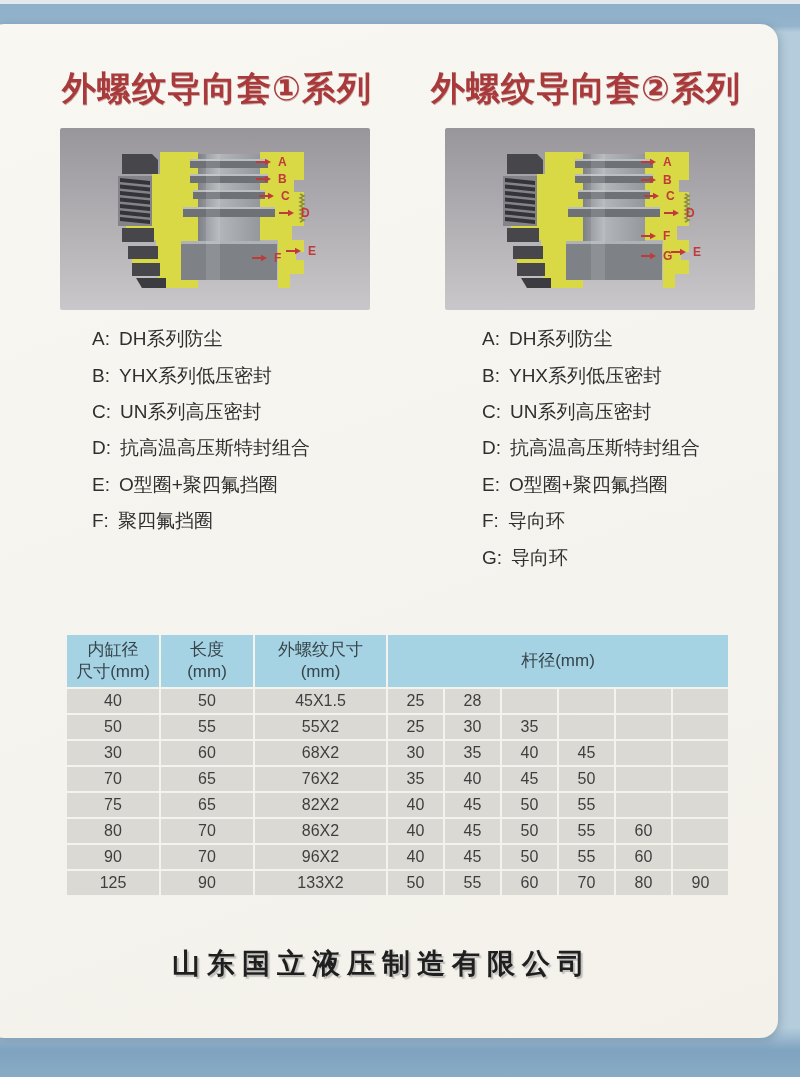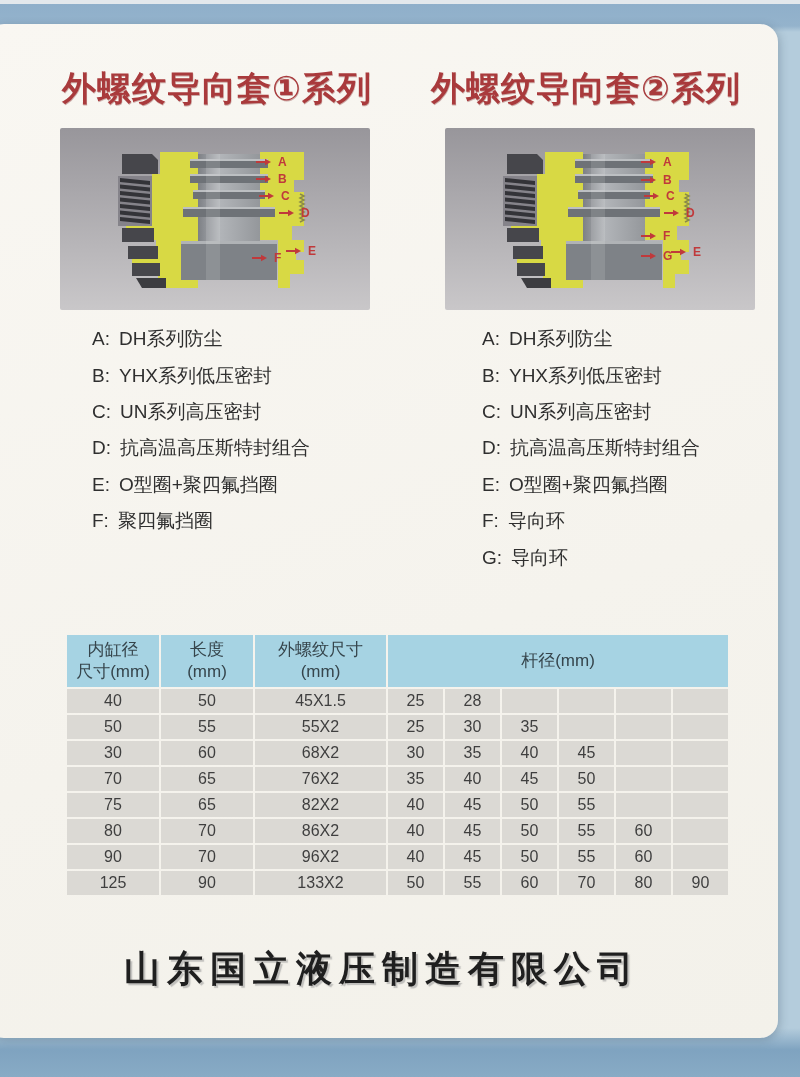--- a/index.html
+++ b/index.html
@@ -40,21 +40,21 @@
   .spec-table th{
     background:#a6d3e3;color:#36454c;font-weight:normal;
     font-size:17px;line-height:1.3;height:52px;text-align:center;vertical-align:middle;padding:0;
   }
   .spec-table td{
     background:#dbd9d4;color:#3f3f3f;font-size:16px;height:24px;
     text-align:center;vertical-align:middle;padding:0;
   }
   .company{
     position:absolute;left:14px;top:921px;width:764px;text-align:center;
-    font-size:36px;font-weight:bold;color:#1f1f1f;letter-spacing:7px;white-space:nowrap;
+    font-size:28px;font-weight:bold;color:#1f1f1f;letter-spacing:7px;white-space:nowrap;
     text-shadow:2px 2px 1px rgba(150,150,150,.55);
   }
   svg text.ptr{font-family:"Liberation Sans","DejaVu Sans",sans-serif;font-size:12px;font-weight:bold;fill:#c0393b;}
   .hidden-defs{position:absolute;width:0;height:0;overflow:hidden;}
 </style>
 </head>
 <body>
 
 <svg class="hidden-defs" aria-hidden="true">
   <defs>

